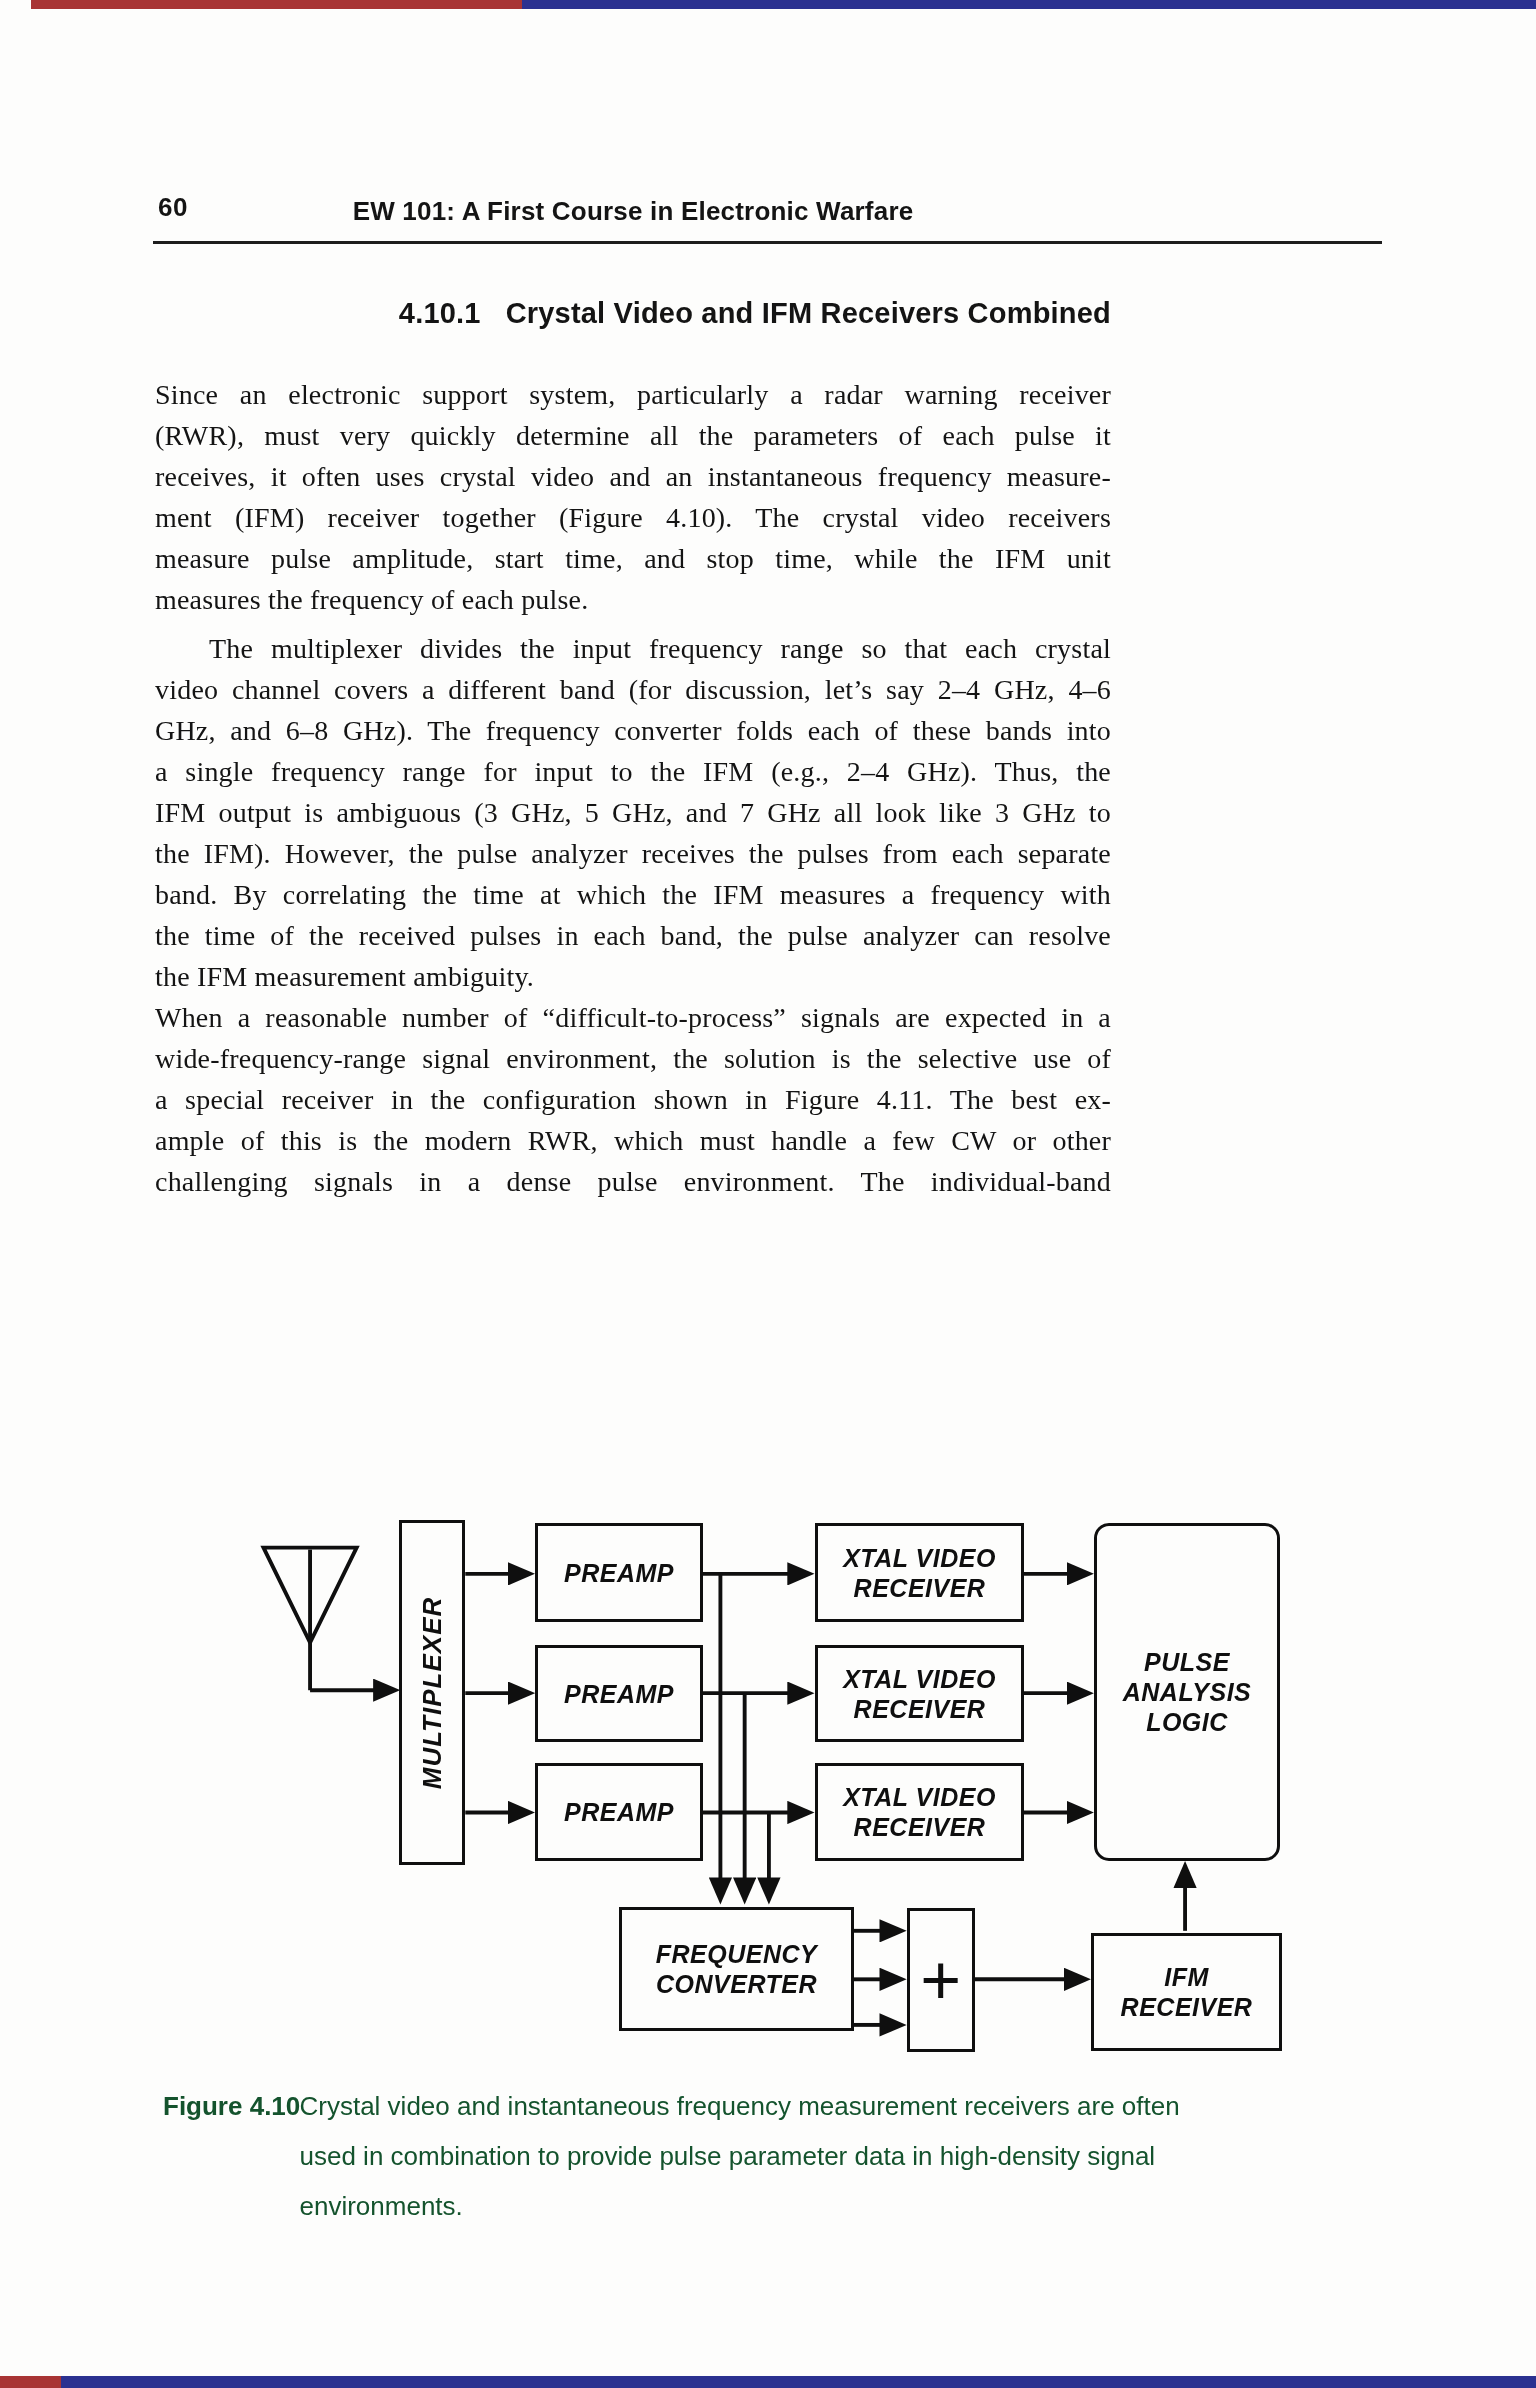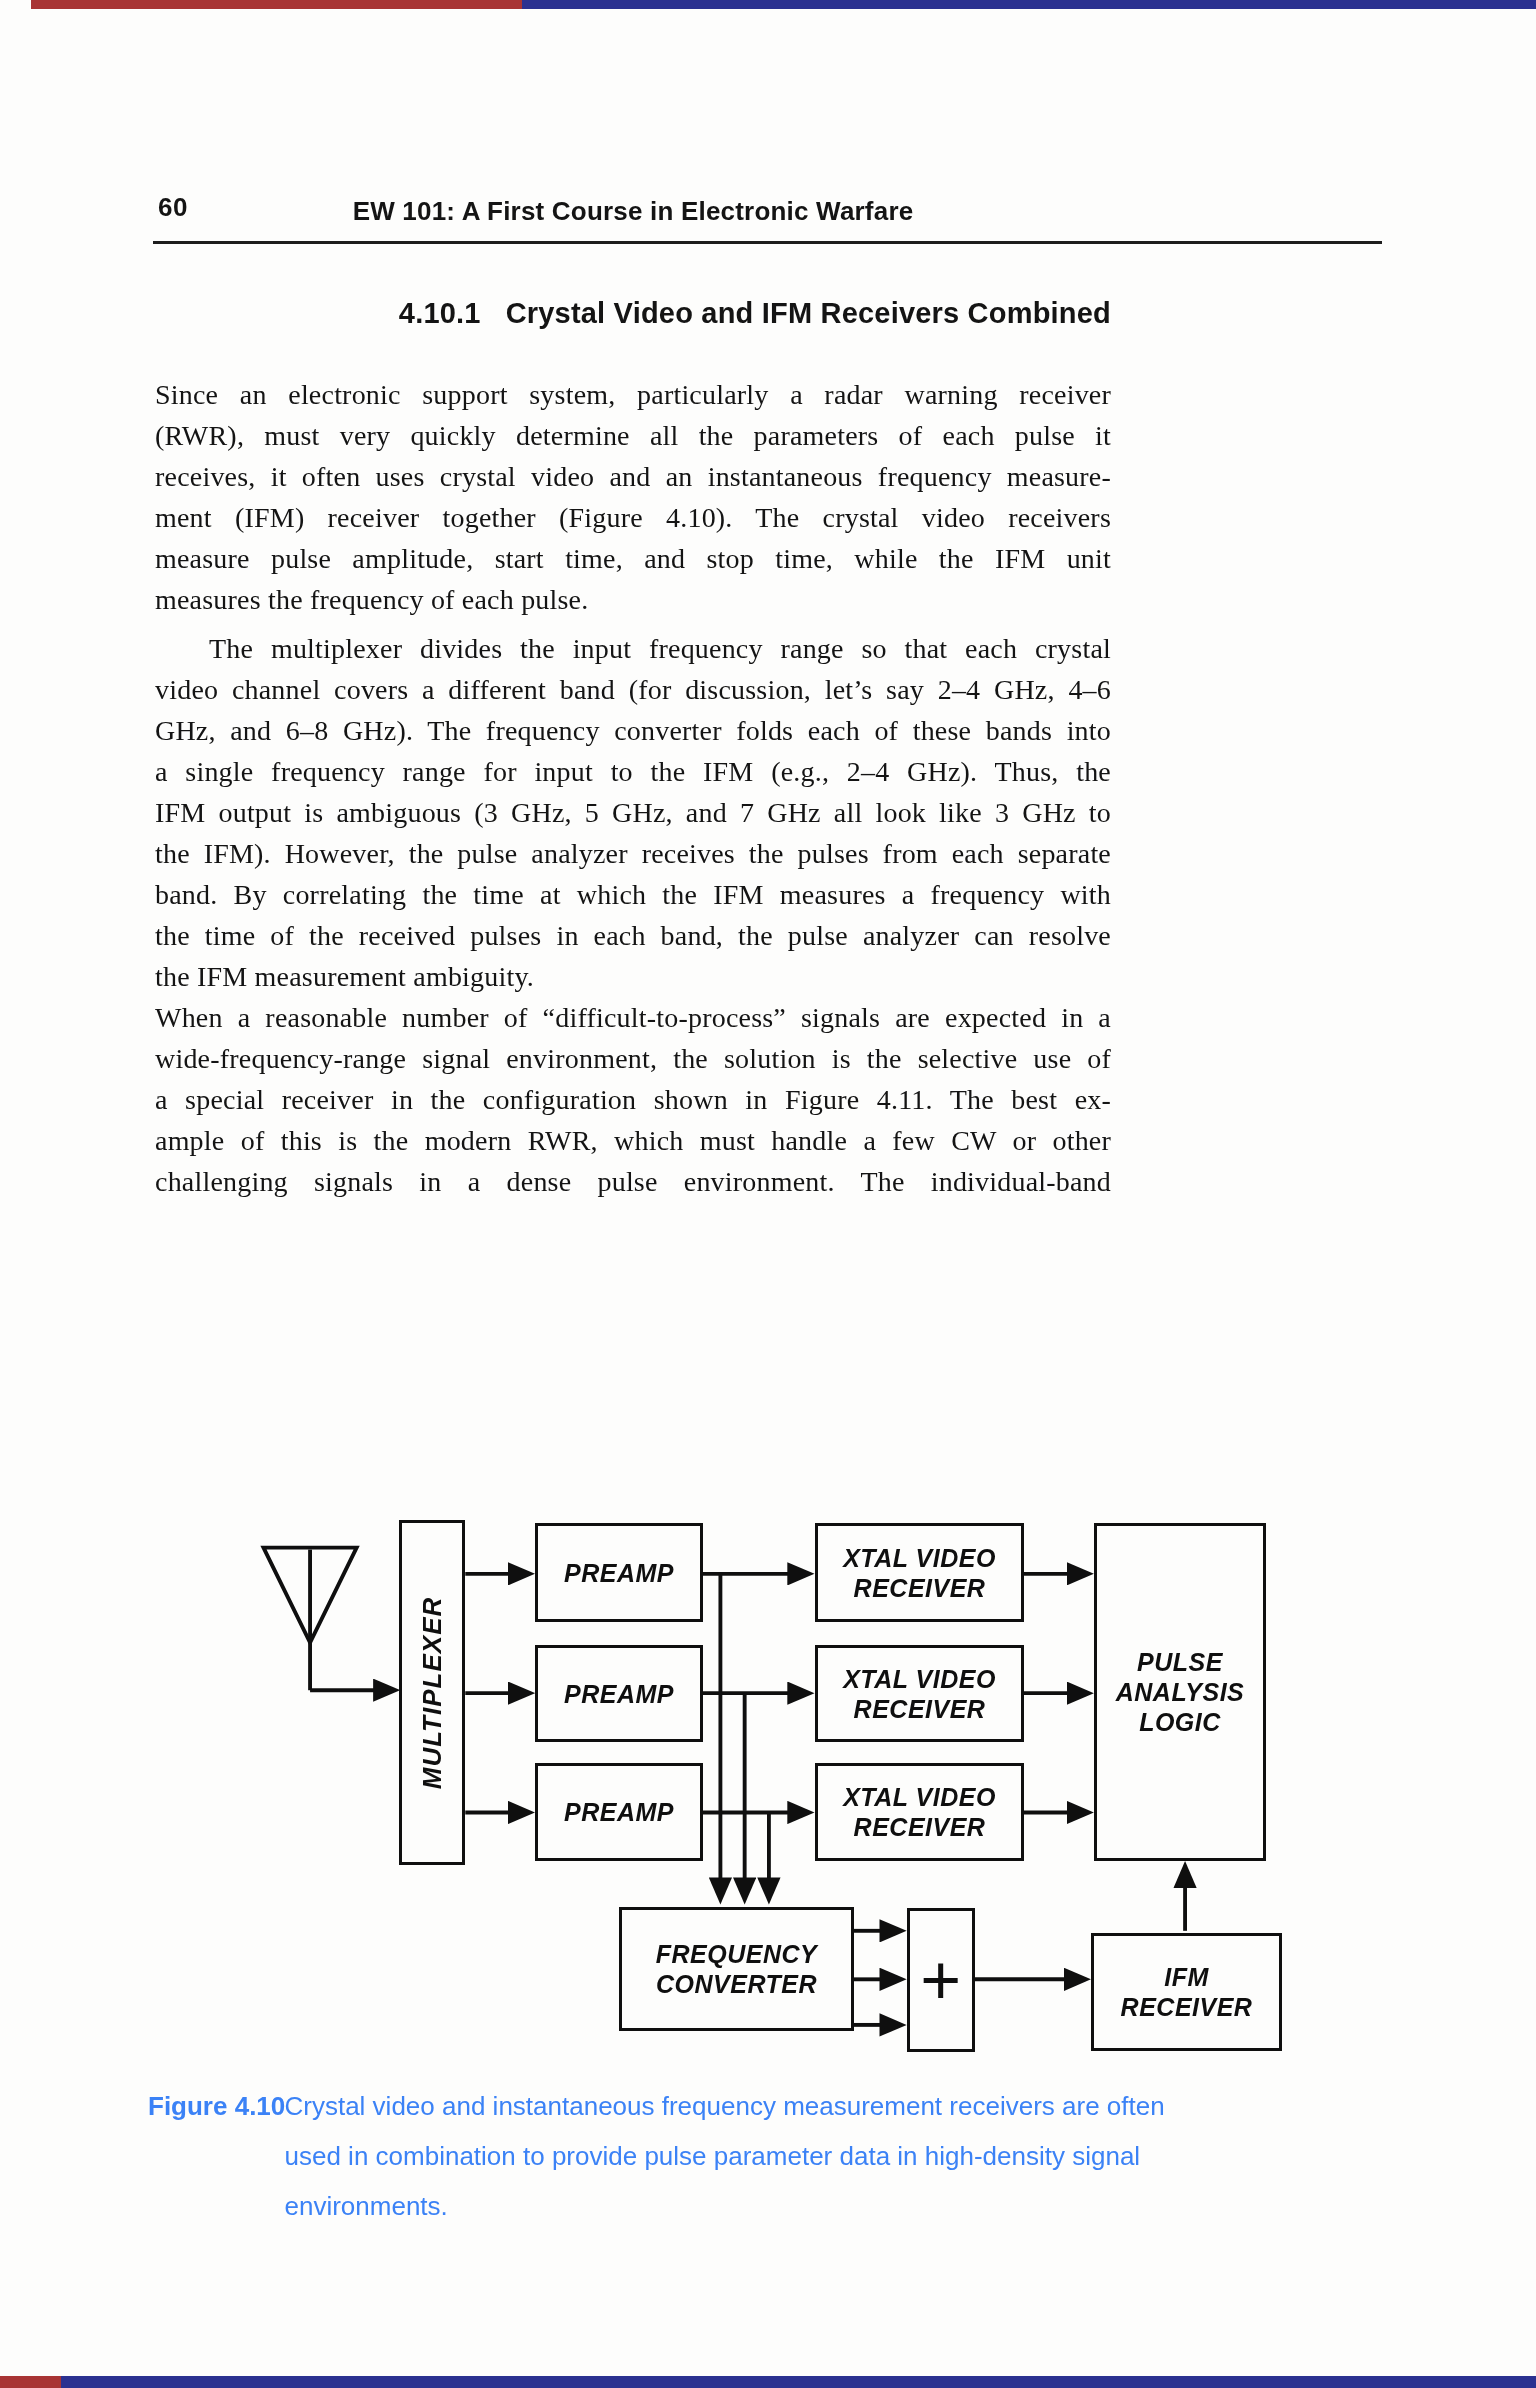--- a/index.html
+++ b/index.html
@@ -39,29 +39,29 @@
     font:italic bold 25px/30px "Liberation Sans",sans-serif;letter-spacing:0.5px;color:#0f0f0f;
     text-align:center;}
   .mux{left:249px;top:21.3px;width:66px;height:345px;}
   .mux span{transform:rotate(-90deg);white-space:nowrap;font-size:26px;letter-spacing:1px;}
   .pre1{left:385px;top:24px;width:168px;height:99px;}
   .pre2{left:385px;top:146px;width:168px;height:97px;}
   .pre3{left:385px;top:264px;width:168px;height:98px;}
   .xtal1{left:665px;top:24px;width:209px;height:99px;}
   .xtal2{left:665px;top:146px;width:209px;height:97px;}
   .xtal3{left:665px;top:264px;width:209px;height:98px;}
-  .pulse{left:944px;top:24px;width:172px;height:338px;}
+  .pulse{left:944px;top:24px;width:186px;height:338px;border-radius:15px;}
   .conv{left:469px;top:408px;width:235px;height:124px;}
   .plus{left:757px;top:409px;width:68px;height:144px;font-style:normal;font-weight:500;font-size:70px;line-height:70px;}
   .ifm{left:941px;top:434px;width:191px;height:118px;}
 
   
-  #caption{position:absolute;left:148px;top:2081px;width:1194px;
+  #caption{position:absolute;left:163px;top:2081px;width:1194px;
     display:grid;grid-template-columns:119px 1fr;column-gap:17.5px;
-    font:26px/50px "Liberation Sans",sans-serif;color:#3b82f6;}
+    font:26px/50px "Liberation Sans",sans-serif;color:#14532d;}
   #caption .cap-label{font-weight:bold;white-space:nowrap;}
   #caption .cap-lines{grid-column:2;}
 </style>
 </head>
 <body>
 
 <div class="edge-top"></div>
 <div class="edge-bottom"></div>
 
 <div class="pg-num">60</div>

